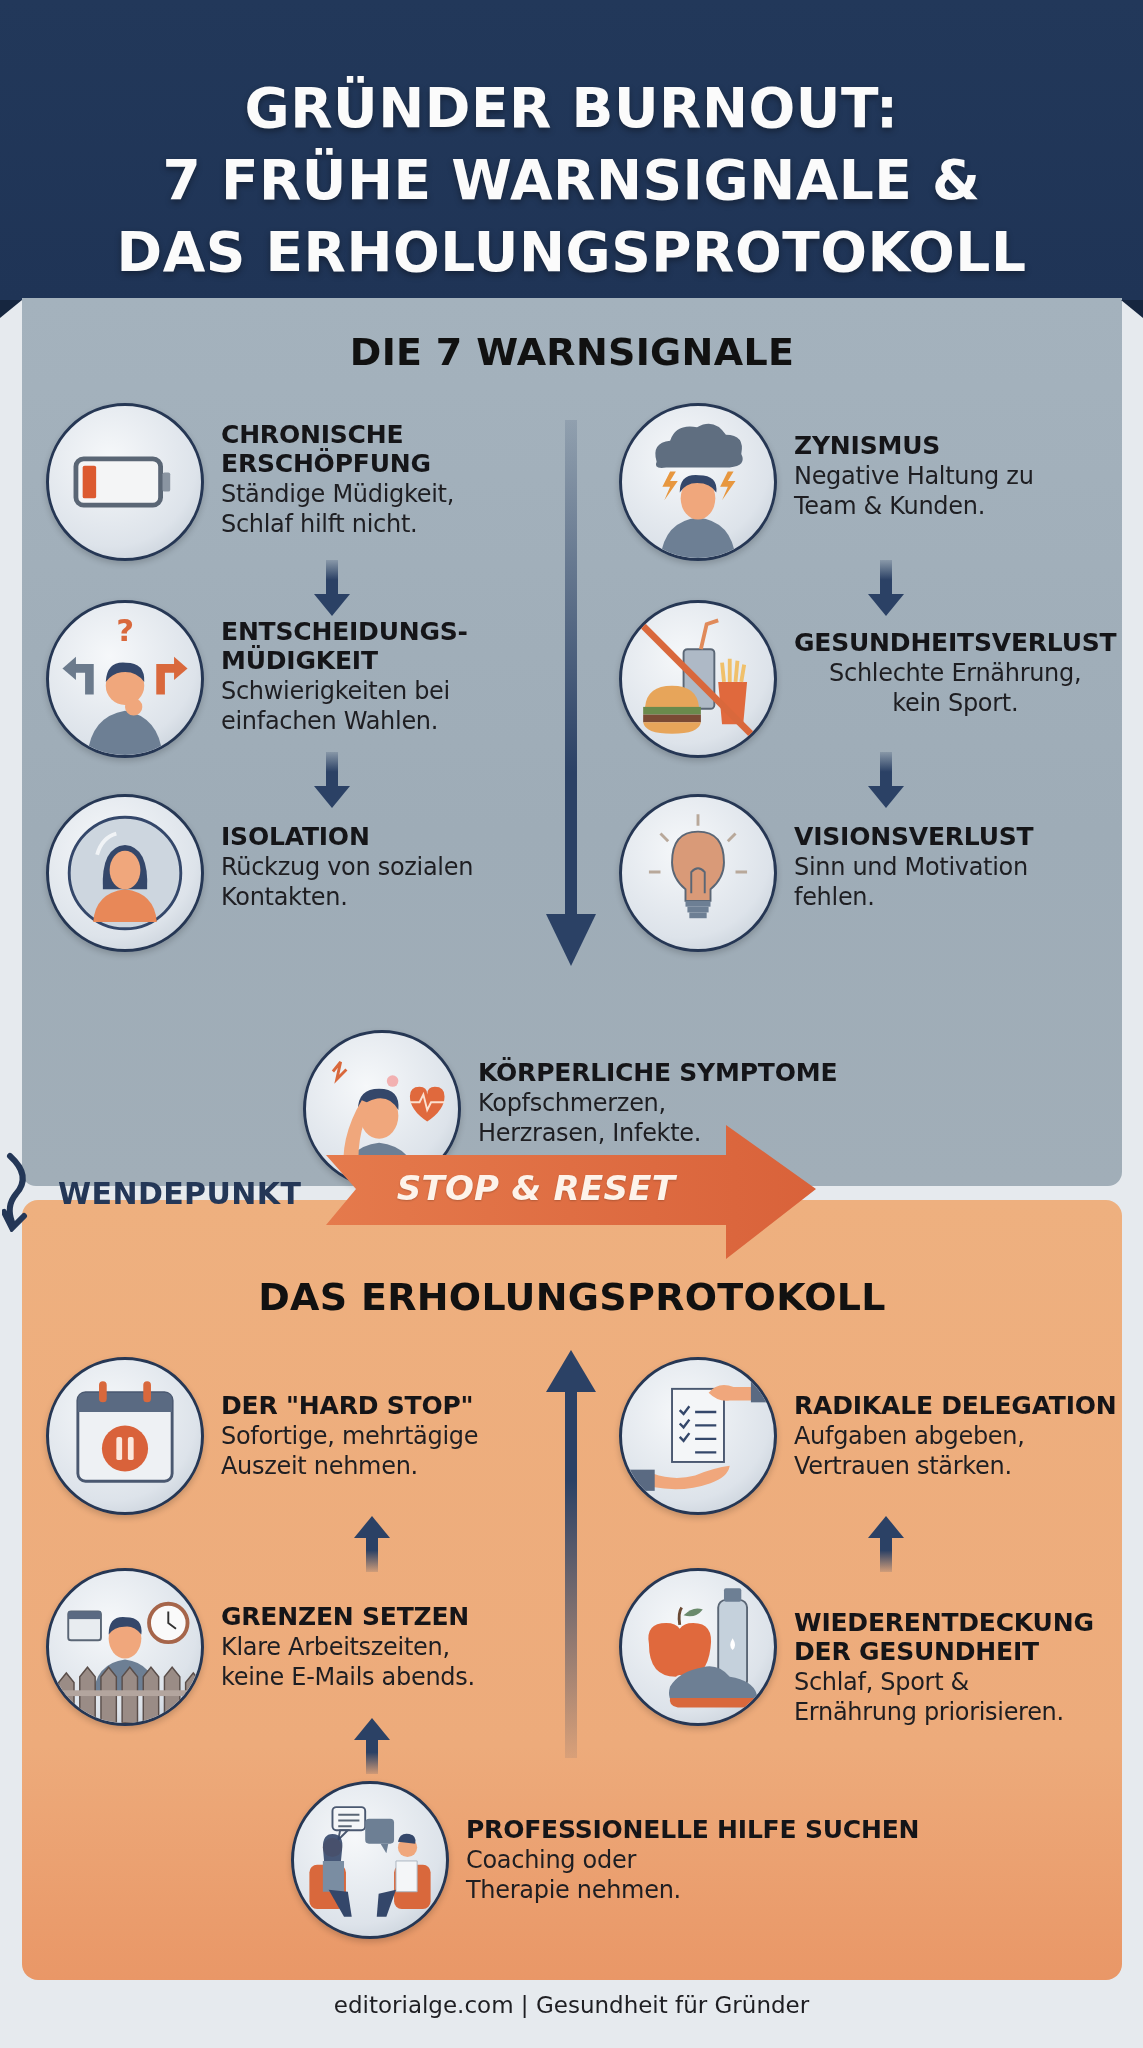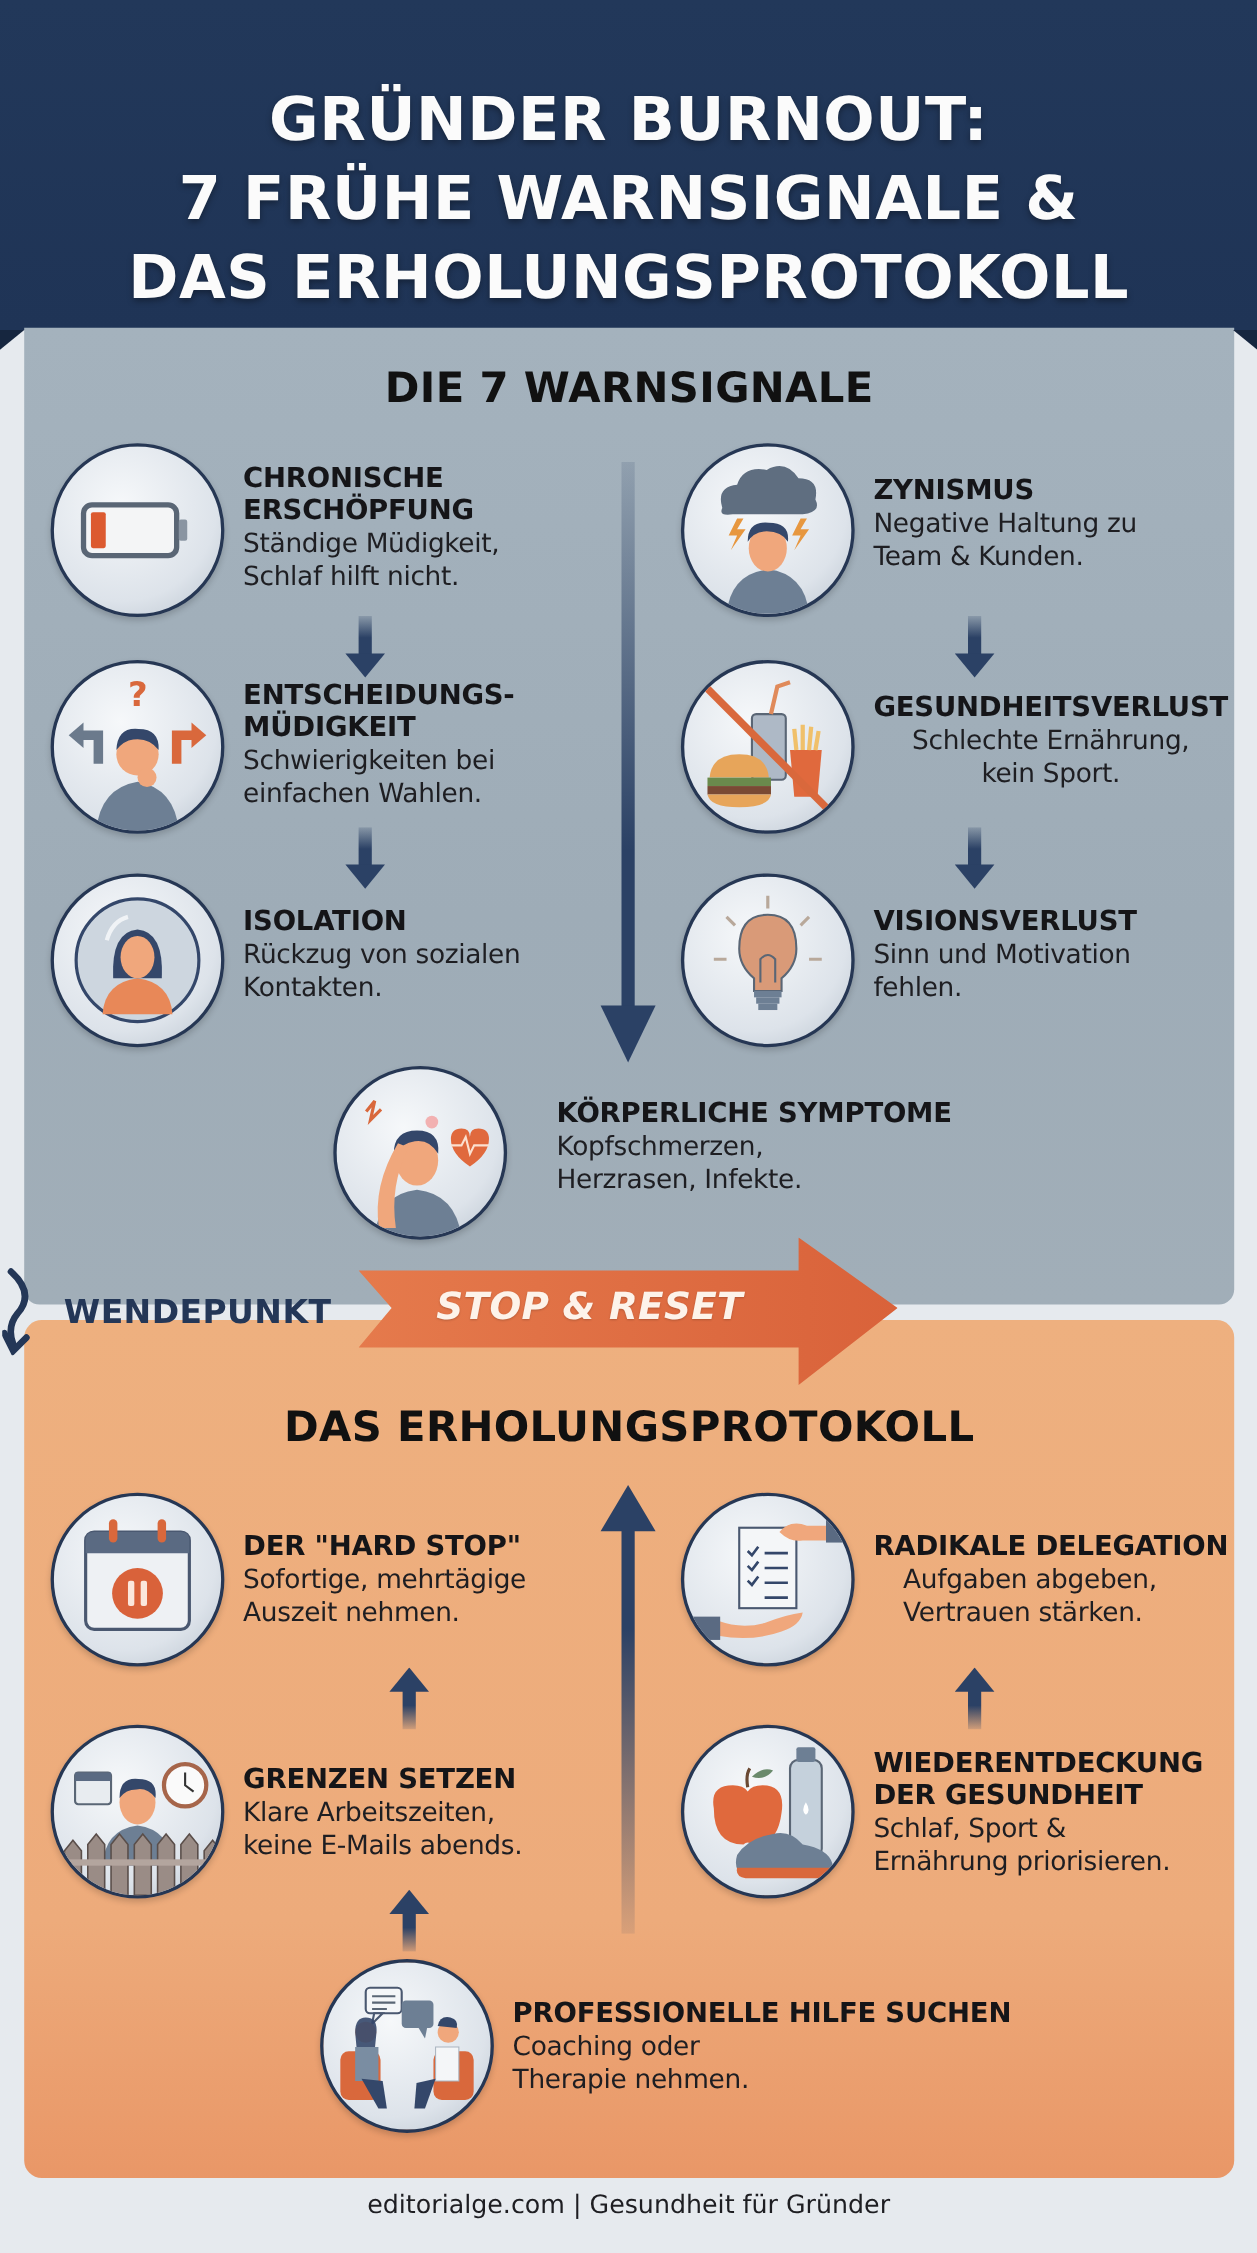--- a/index.html
+++ b/index.html
@@ -221,21 +221,21 @@
       <rect x="70" y="120" width="18" height="6" fill="#6d7f94"></rect>
     </svg>
   </div>
   <div class="item-text" style="margin-top:28px;">
     <div class="item-title" style="white-space:pre-line;">VISIONSVERLUST</div>
     <div class="item-desc" style="white-space:pre-line;">Sinn und Motivation
 fehlen.</div>
   </div>
 </div>
 
-<div class="item" style="left:303px; top:969px;gap:28px;">
+<div class="item" style="left:303px; top:1030px;">
   <div class="circle">
     <svg viewBox="0 0 158 158">
       <path d="M36 158 Q40 118 76 114 Q112 118 118 158 Z" fill="#6d7f94"></path>
       <ellipse cx="76" cy="86" rx="20" ry="24" fill="#f0a77c"></ellipse>
       <path d="M54 80 Q54 58 76 58 Q98 58 96 80 Q88 66 74 68 Q62 70 54 80 Z" fill="#34476a"></path>
       <path d="M40 150 Q34 110 58 70 L68 74 Q50 110 56 150 Z" fill="#f0a77c"></path>
       <path d="M28 40 L36 30 L32 48 L42 38" fill="none" stroke="#d9683c" stroke-width="3"></path>
       <path d="M108 66 Q108 56 118 56 Q126 56 126 64 Q126 56 134 56 Q144 56 144 66 Q144 80 126 92 Q108 80 108 66 Z" fill="#e0693d"></path>
       <path d="M108 72 H118 L122 64 L126 80 L130 72 H144" fill="none" stroke="#fbe0cf" stroke-width="2"></path>
       <circle cx="90" cy="50" r="6" fill="#f2a0a0" opacity="0.8"></circle>
@@ -364,39 +364,39 @@
         <line x1="76" y1="96" x2="98" y2="96"></line>
       </g>
       <path d="M90 34 Q100 22 116 28 L140 28 V42 L112 42 Q100 44 90 34 Z" fill="#f0a77c"></path>
       <rect x="134" y="22" width="24" height="22" fill="#5a6a82"></rect>
       <path d="M32 118 Q54 126 76 120 Q96 112 112 110 Q110 122 92 128 Q64 138 32 132 Z" fill="#f0a77c"></path>
       <rect x="0" y="114" width="34" height="22" fill="#5a6a82"></rect>
     </svg>
   </div>
   <div class="item-text" style="margin-top:34px;">
     <div class="item-title" style="white-space:pre-line;">RADIKALE DELEGATION</div>
-    <div class="item-desc" style="white-space:pre-line;margin-left:27px;">Aufgaben abgeben,
+    <div class="item-desc" style="white-space:pre-line;">Aufgaben abgeben,
 Vertrauen stärken.</div>
   </div>
 </div>
 
 <div class="item" style="left:619px; top:1568px;">
   <div class="circle">
     <svg viewBox="0 0 158 158">
       <rect x="100" y="30" width="30" height="92" rx="8" fill="#c5d1dc" stroke="#5a6675" stroke-width="2"></rect>
       <rect x="106" y="18" width="18" height="14" rx="2" fill="#6d7f94"></rect>
       <path d="M115 70 Q110 78 115 82 Q120 78 115 70 Z" fill="#ffffff"></path>
       <path d="M28 76 Q24 54 46 54 Q56 54 60 60 Q64 54 74 54 Q96 54 92 80 Q88 112 64 110 Q60 106 56 110 Q28 110 28 76 Z" fill="#e0693d"></path>
       <path d="M60 56 Q58 44 62 38" fill="none" stroke="#6b4a34" stroke-width="3"></path>
       <path d="M64 46 Q74 36 84 40 Q76 50 64 46 Z" fill="#6a8a6c"></path>
       <path d="M50 120 Q60 104 84 100 Q100 96 112 110 Q136 114 140 128 Q140 136 124 138 H56 Q46 134 50 120 Z" fill="#6d7f94"></path>
       <path d="M50 132 H140 V138 Q136 142 124 142 H58 Q48 140 50 132 Z" fill="#d9683c"></path>
     </svg>
   </div>
-  <div class="item-text" style="margin-top:20px;">
+  <div class="item-text" style="margin-top:40px;">
     <div class="item-title" style="white-space:pre-line;">WIEDERENTDECKUNG
 DER GESUNDHEIT</div>
     <div class="item-desc" style="white-space:pre-line;">Schlaf, Sport &amp;
 Ernährung priorisieren.</div>
   </div>
 </div>
 
 <div class="item" style="left:291px; top:1781px;">
   <div class="circle">
     <svg viewBox="0 0 158 158">

